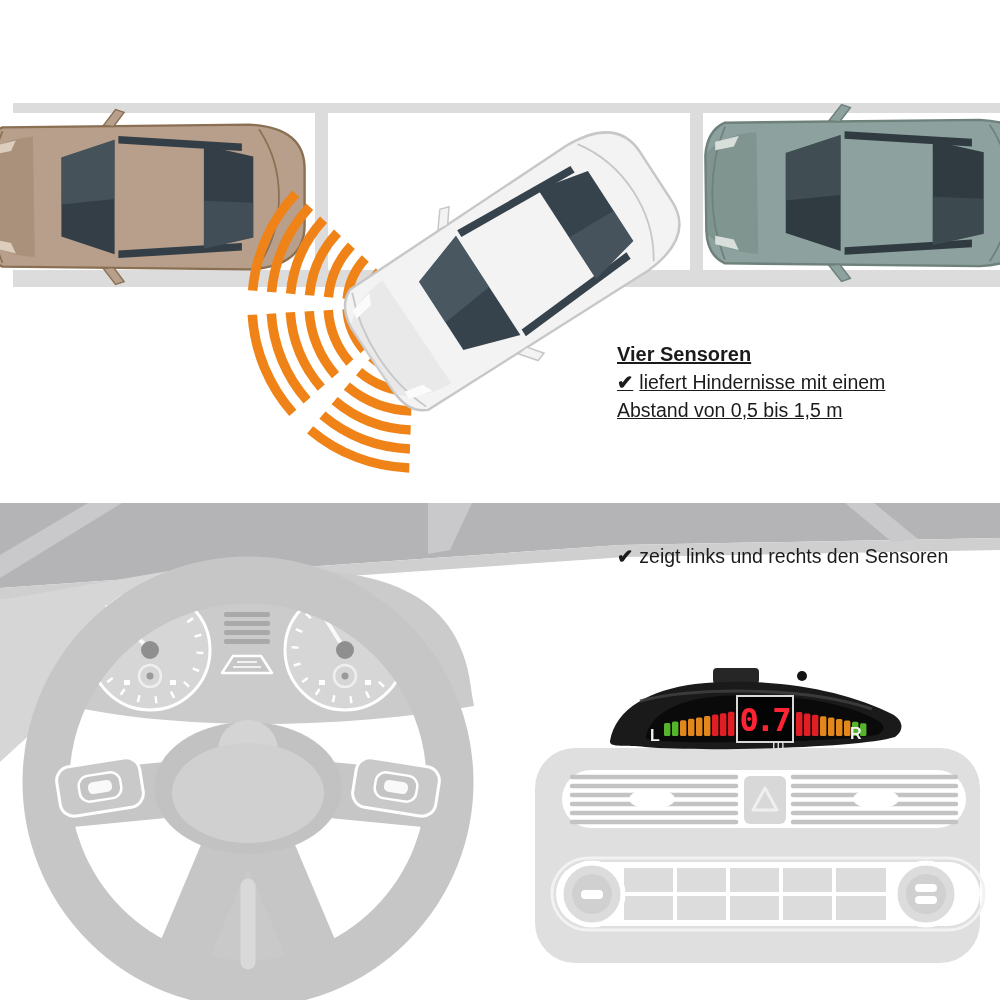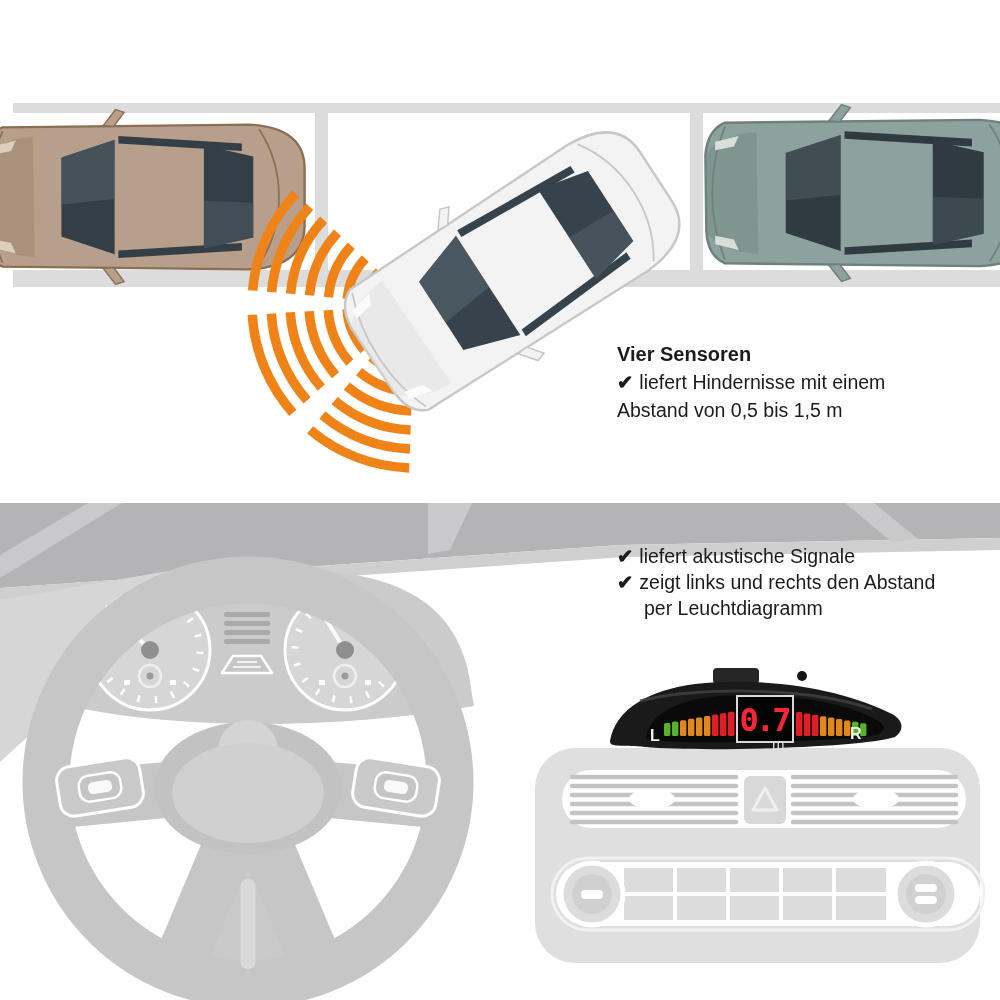--- a/index.html
+++ b/index.html
@@ -72,21 +72,21 @@
         <path d="M410.6,344.9 A125 125 0 0 1 323.6,134.8" stroke="#ef8318" stroke-width="9.5" stroke-dasharray="82.9 18.6"></path>
         <path d="M410.0,363.9 A144 144 0 0 1 309.7,121.8" stroke="#ef8318" stroke-width="9.5" stroke-dasharray="95.5 21.4"></path>
         <path d="M409.3,382.9 A163 163 0 0 1 295.8,108.8" stroke="#ef8318" stroke-width="9.5" stroke-dasharray="108.1 24.2"></path>
       </g>
 
     <g>
       <use href="#car-top" class="car" x="-170" y="-80" width="340" height="160" transform="translate(515,183) rotate(-33) scale(1,0.97)" style="--body:#f3f3f3;--shade:#dedede;--win:#36434c;--win2:#5a6872;--line:#c7c7c7;--hl:#fbfbfb"></use>
     </g>
   </svg>
 
-  <div class="textblock" id="sensor-text" style="left:617px;top:340px;width:372px;">
+  <div class="textblock" id="sensor-text" style="left:617px;top:340px;width:372px;text-decoration:underline;">
     <div class="head">Vier Sensoren</div>
     <div><span class="check">✔</span><span>liefert Hindernisse mit einem</span></div>
     <div>Abstand von 0,5 bis 1,5 m</div>
   </div>
 
   <svg id="scene-bottom" class="scene" width="1000" height="500" viewBox="0 0 500 250" style="width:1000px;height:500px">
   </svg>
   <svg class="scene" id="scene-bottom2" width="1000" height="500" viewBox="0 0 1000 500" style="top:500px">
 
     <g>
@@ -239,18 +239,16 @@
         <rect x="737" y="196" width="56" height="46" fill="#040404" stroke="#d8d8d8" stroke-width="2"></rect>
         <text x="764" y="231" text-anchor="middle" font-family="DejaVu Sans Mono, monospace" font-size="32" font-weight="bold" letter-spacing="-3" fill="#ff2434">0.7</text>
         <text x="772" y="249" font-family="Liberation Sans, sans-serif" font-size="15" fill="#e0e0e0">m</text>
       </g>
       <text x="650" y="241" font-family="Liberation Sans, sans-serif" font-size="16" font-weight="bold" fill="#f2f2f2">L</text>
       <text x="850" y="239" font-family="Liberation Sans, sans-serif" font-size="16" font-weight="bold" fill="#f2f2f2">R</text>
     </g>
   </svg>
 
   <div class="textblock" id="display-text" style="left:617px;top:543px;width:372px;">
-    <div><span class="check">✔</span><span>liefert akustische Signale</span></div>
-    <div><span class="check">✔</span><span>zeigt links und rechts den Abstand</span></div>
-    <div class="cont">per Leuchtdiagramm</div>
+    <div><span class="check">✔</span><span>zeigt links und rechts den Sensoren</span></div>
   </div>
 
 </div>
 
 </body></html>

